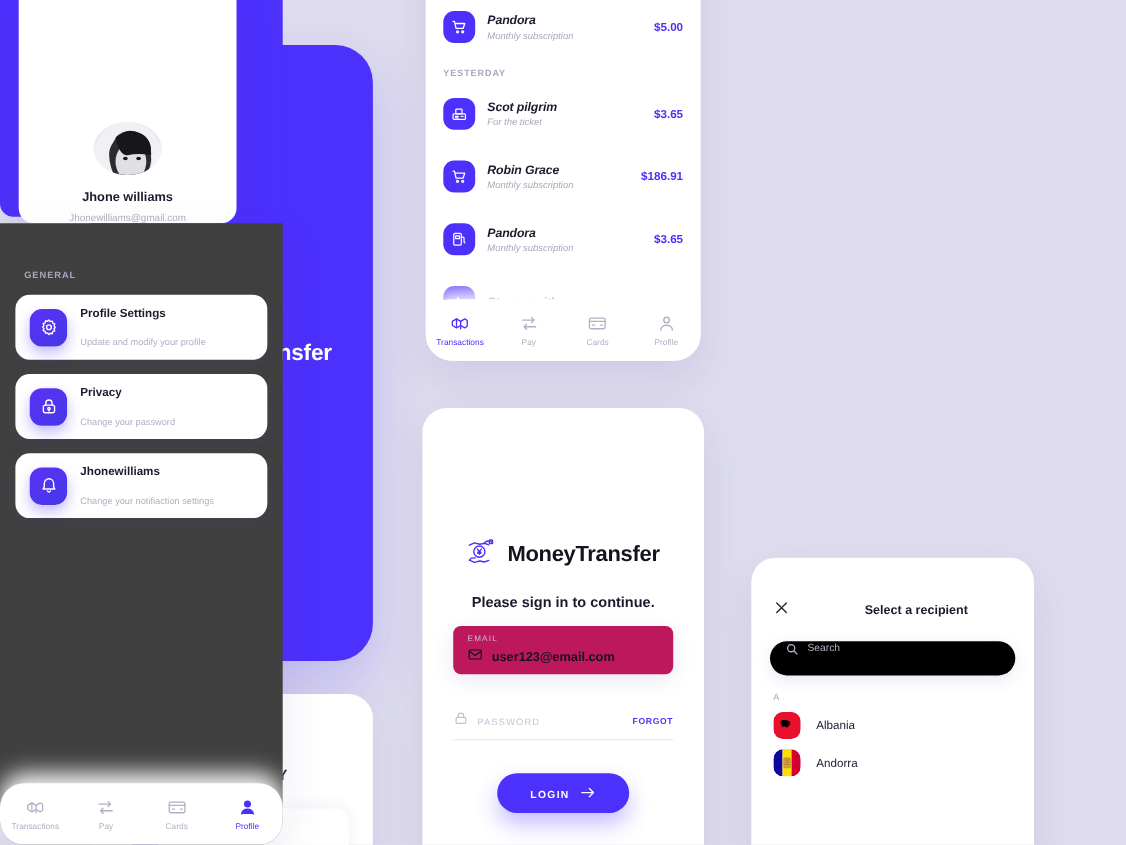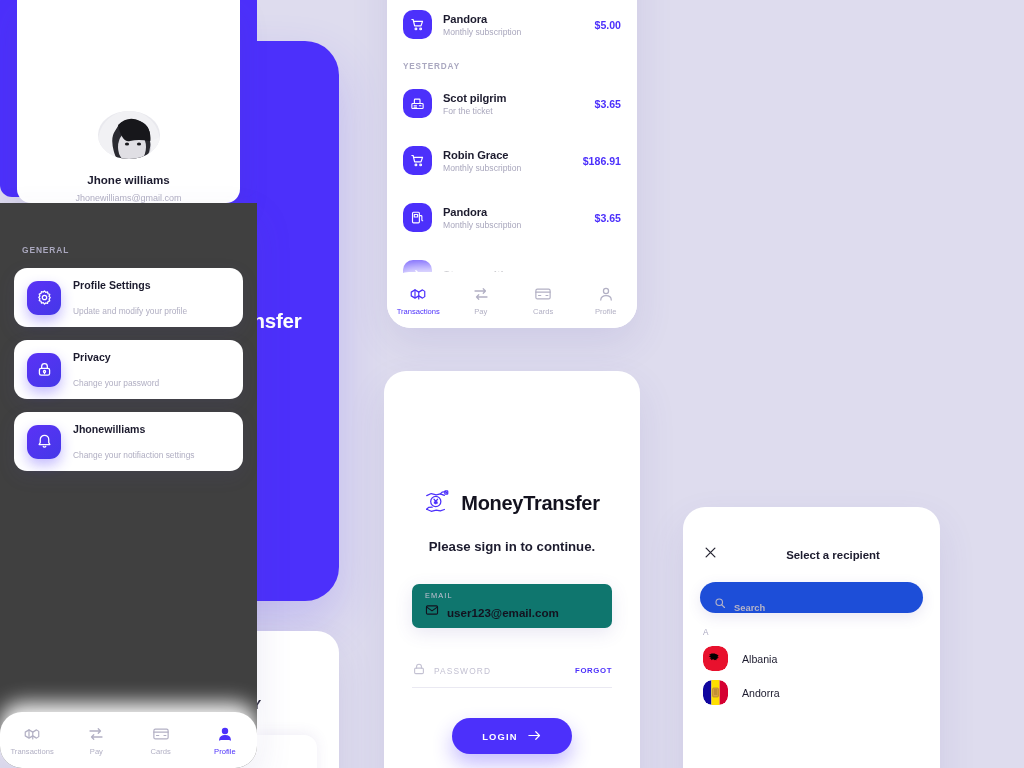--- a/index.html
+++ b/index.html
@@ -51,21 +51,21 @@
 
   
   .txpanel { left: 387px; top: -70px; width: 250px; height: 398px; border-radius: 0 0 24px 24px; }
   .tx-scroll { padding: 66px 16px 0; }
   .tx-row { display: flex; align-items: center; height: 57px; }
   .tx-ico {
     width: 29px; height: 29px; border-radius: 10px; background: #4c30fb;
     display: flex; align-items: center; justify-content: center;
     flex: 0 0 29px; color: #fff;
   }
-  .tx-text { flex: 1; margin-left: 11px; min-width: 0; }
+  .tx-text { flex: 1; margin-left: 11px; min-width: 0; font-style: italic; }
   .tx-name { font-size: 11.2px; font-weight: 700; color: #1c1b2e; letter-spacing: -.1px; }
   .tx-sub  { font-size: 8.6px; color: #a9a7bd; margin-top: 2px; }
   .tx-amt  { font-size: 10.6px; font-weight: 700; color: #4c30fb; white-space: nowrap; }
   .tx-daylabel {
     font-size: 8.2px; font-weight: 700; color: #aaa8c0;
     letter-spacing: .85px; padding: 9px 0 4px;
   }
 
   
   .tabbar {
@@ -79,21 +79,21 @@
   .tab.active .tab-label { color: #4c30fb; }
   .tab svg { display: block; }
 
   
   .loginpanel { left: 384px; top: 371px; width: 256px; height: 430px; }
   .login-inner { padding: 116px 28px 0; display: flex; flex-direction: column; align-items: center; }
   .login-logo { display: flex; align-items: center; gap: 8px; }
   .login-logo .wordmark { font-size: 20px; font-weight: 700; color: #13121f; letter-spacing: -.3px; }
   .login-sub { margin-top: 19px; font-size: 13.2px; font-weight: 700; color: #1c1b2e; }
   .field-email {
-    margin-top: 30px; width: 100%; height: 44px; background: #0f766e;
+    margin-top: 14px; width: 100%; height: 44px; background: #be185d;
     border-radius: 7px; box-shadow: 0 5px 18px rgba(86,72,160,.13);
     padding: 7px 13px 0; position: relative;
   }
   .field-label { font-size: 7.4px; color: #c3c1d2; letter-spacing: 1.1px; }
   .field-row { display: flex; align-items: center; gap: 8px; margin-top: 3px; }
   .field-value { font-size: 11.6px; font-weight: 700; color: #13121f; }
   .field-pass {
     margin-top: 26px; width: 100%; height: 34px;
     border-bottom: 1px solid #eae9f2;
     display: flex; align-items: center; gap: 8px;
@@ -109,21 +109,21 @@
     box-shadow: 0 10px 20px rgba(76,48,251,.32);
   }
 
   
   .profilepanel { left: 683px; top: -78px; width: 257px; height: 545px; background: transparent; box-shadow: none; border-radius: 0; }
   .profile-band {
     position: absolute; left: 0; top: 0; width: 257px; height: 197px;
     background: #4c30fb; border-radius: 0 0 12px 12px;
   }
   .profile-head {
-    position: absolute; left: 17px; top: 0; width: 223px; height: 203px;
+    position: absolute; left: 17px; top: 0; width: 198px; height: 203px;
     background: #fff; border-radius: 0 0 14px 14px;
     box-shadow: 0 14px 30px rgba(86,72,160,.13);
     display: flex; flex-direction: column; align-items: center;
     padding-top: 111px;
   }
   .avatar {
     width: 62px; height: 62px; border-radius: 50%; overflow: hidden;
     background: #e9e9ee; position: relative;
   }
   .avatar svg { display: block; }
@@ -150,23 +150,23 @@
     box-shadow: 0 6px 13px rgba(76,48,251,.33);
   }
   .set-title { font-size: 10.6px; font-weight: 700; color: #1c1b2e; }
   .set-sub { font-size: 8.4px; color: #b0aec2; margin-top: 15px; }
 
   
   .recippanel { left: 683px; top: 507px; width: 257px; height: 294px; }
   .recip-head { display: flex; align-items: center; padding: 38px 20px 0; gap: 44px; }
   .recip-title { flex: 1; text-align: center; font-size: 11.4px; font-weight: 700; color: #1c1b2e; margin-right: 16px; }
   .searchbox {
-    margin: 18px 17px 0; height: 31px; border-radius: 16px; background: #1d4ed8;
+    margin: 18px 17px 0; height: 31px; border-radius: 16px; background: #000000;
     box-shadow: 0 4px 14px rgba(86,72,160,.13);
-    display: flex; align-items: flex-end; gap: 8px; padding: 0 14px; font-weight: bold;
+    display: flex; align-items: flex-start; gap: 8px; padding: 0 14px;
   }
   .searchbox .ph { font-size: 9.4px; color: #b6b4c6; }
   .alpha { font-size: 8.2px; color: #aaa8c0; padding: 15px 0 0 20px; }
   .recip-row { display: flex; align-items: center; gap: 14px; padding: 9px 20px 0; }
   .flag { width: 25px; height: 25px; border-radius: 9px; overflow: hidden; flex: 0 0 25px; }
   .flag svg { display: block; }
   .recip-name { font-size: 10.6px; color: #1c1b2e; }
 </style>
 </head>
 <body>

